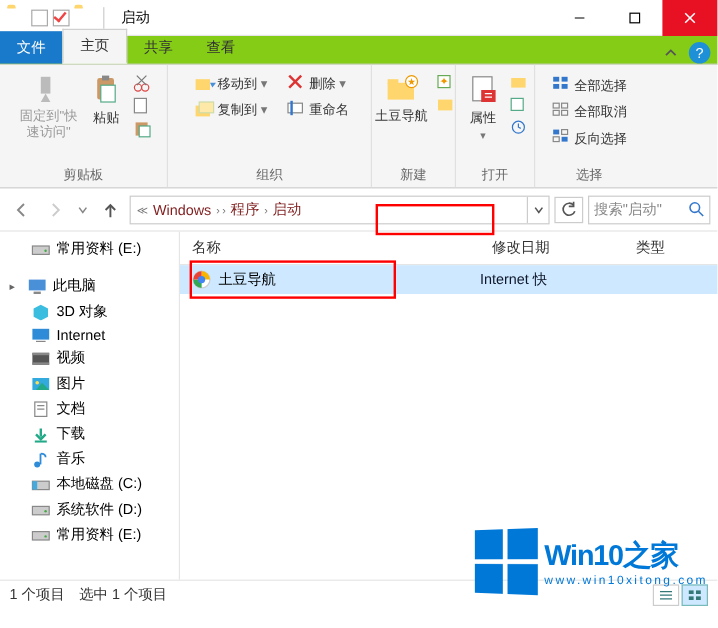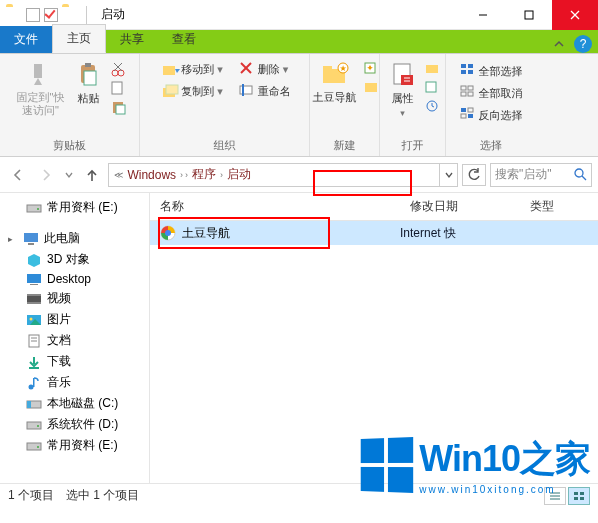--- a/index.html
+++ b/index.html
@@ -72,21 +72,21 @@
 
   
   .statusbar { height:24px; border-top:1px solid #e5e5e5; display:flex; align-items:center; font-size:12px; color:#333; padding:0 8px; gap:12px; }
   .status-right { margin-left:auto; display:flex; gap:2px; }
   .view-btn { width:22px; height:18px; border:1px solid #ccc; display:flex; align-items:center; justify-content:center; font-size:10px; color:#555; }
   .view-btn.active { background:#cde8ff; border-color:#7bb; }
 
   
   .watermark { position:absolute; right:8px; bottom:28px; display:flex; align-items:center; gap:6px; pointer-events:none; }
   .wm-text { text-align:left; }
-  .wm-title { font-size:36px; font-weight:bold; color:#0078d7; letter-spacing:-1px; }
+  .wm-title { font-size:24px; font-weight:bold; color:#0078d7; letter-spacing:-1px; }
   .wm-title .zh { color:#0078d7; }
   .wm-sub { font-size:10px; color:#0078d7; letter-spacing:2px; }
   .win-logo { width:54px; height:54px; display:grid; grid-template-columns:1fr 1fr; grid-template-rows:1fr 1fr; gap:4px; transform:perspective(180px) rotateY(-14deg); }
   .win-logo div { background:#0078d7; }
 
   
   .hl-box-bc { left:313px; top:170px; width:99px; height:26px; }
   .hl-box-fr { left:158px; top:217px; width:172px; height:32px; }
 
   
@@ -428,21 +428,21 @@
         </span>
       <span>3D 对象</span>
     </div>
     <div class="tree-item indent">
       <span class="tree-icon">
           <svg width="16" height="14">
             <rect x="1" y="2" width="14" height="9" fill="#2e8bd8"></rect>
             <rect x="4" y="12" width="8" height="1" fill="#888"></rect>
           </svg>
         </span>
-      <span>Desktop</span>
+      <span>Internet</span>
     </div>
     <div class="tree-item indent">
       <span class="tree-icon">
           <svg width="16" height="14">
             <rect x="1" y="2" width="14" height="10" fill="#555"></rect>
             <rect x="1" y="2" width="14" height="2" fill="#888"></rect>
             <rect x="1" y="10" width="14" height="2" fill="#888"></rect>
           </svg>
         </span>
       <span>视频</span>

